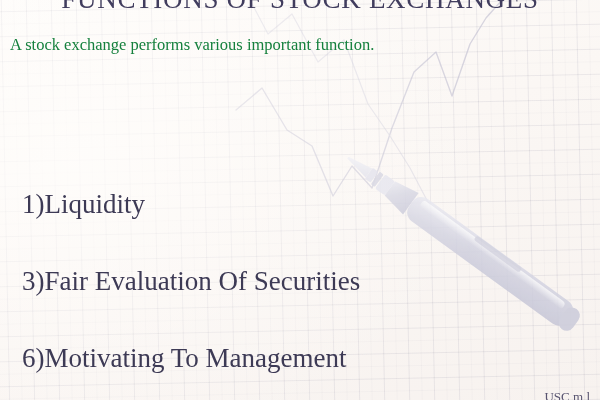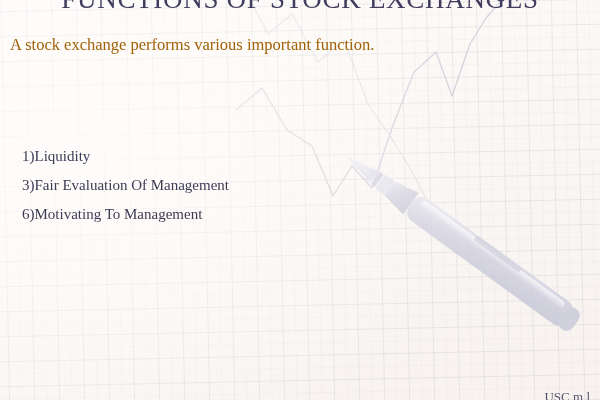--- a/index.html
+++ b/index.html
@@ -93,38 +93,39 @@
     color: #413d5e;
     white-space: nowrap;
   }
 
   .slide-subtitle {
     position: absolute;
     left: 10px;
     top: 34px;
     font-size: 16.5px;
     line-height: 22px;
-    color: #a16207;
+    color: #15803d;
     white-space: nowrap;
   }
 
   .points-list {
     position: absolute;
     left: 22px;
     top: 142px;
     margin: 0;
     padding: 0;
     list-style: none;
   }
 
   .point-item {
-    font-size: 15px;
+    font-size: 27px;
     line-height: 28.8px;
     color: #3d3a55;
     white-space: nowrap;
+    margin-top: 48px;
   }
 
   .point-num {
     display: inline;
   }
 
   .point-text {
     display: inline;
   }
 
@@ -196,21 +197,21 @@
 
     <div class="slide-title">FUNCTIONS OF STOCK EXCHANGES</div>
 
     <div class="slide-subtitle">A stock exchange performs various important function.</div>
 
     <ul class="points-list">
       <li class="point-item">
         <span class="point-num">1)</span><span class="point-text">Liquidity</span>
       </li>
       <li class="point-item">
-        <span class="point-num">3)</span><span class="point-text">Fair Evaluation Of Management</span>
+        <span class="point-num">3)</span><span class="point-text">Fair Evaluation Of Securities</span>
       </li>
       <li class="point-item">
         <span class="point-num">6)</span><span class="point-text">Motivating To Management</span>
       </li>
     </ul>
 
     <div class="credit">USC  m  l</div>
 
   </div>
 </div>

